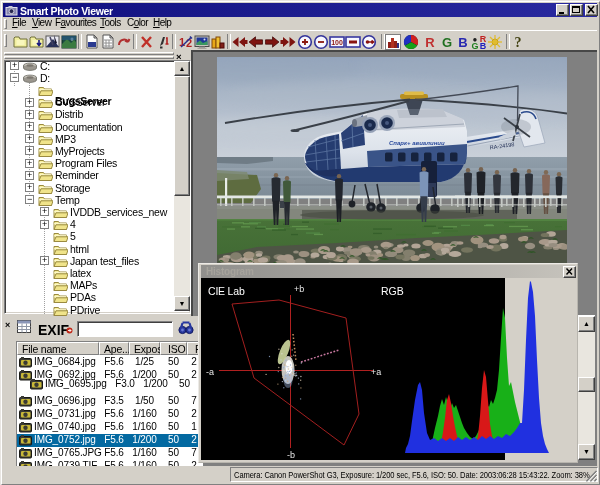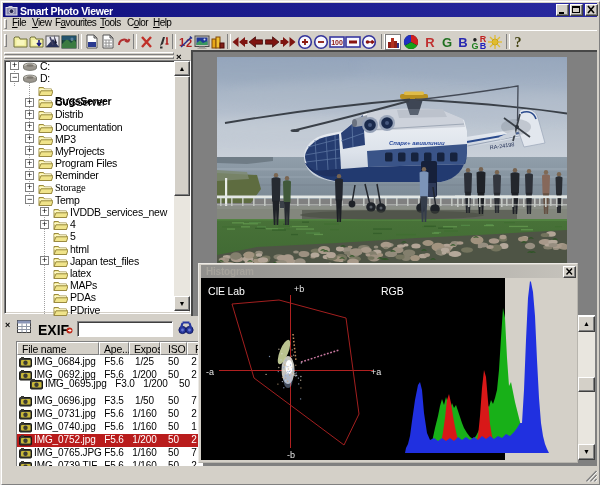--- a/index.html
+++ b/index.html
@@ -322,21 +322,21 @@
         </svg></div>
       <span style="position:absolute;left:50px;top:0px;">Reminder</span>
     </div>
 <div class="trow" style="left:0;top:120.5px;">
       <div class="pm" style="left:20px;top:1.5px;">+</div>
       <div style="position:absolute;left:33px;top:0px;"><svg width="15" height="12" viewBox="0 0 15 12" style="">
           <path d="M1 3.5 L5.5 3.5 L6.5 5 L13.5 5 L13.5 11.5 L1 11.5 Z" fill="#F7EF9C" stroke="#9a8a40"></path>
           <path d="M1 5.8 L13.5 5.8" stroke="#fffdda" stroke-width="1"></path>
           <path d="M1 11.5 L3 6.8 L15 6.8 L13.5 11.5 Z" fill="#F0E48A" stroke="#9a8a40"></path>
         </svg></div>
-      <span style="position:absolute;left:50px;top:0px;font-family:Liberation Serif, serif;">Storage</span>
+      <span style="position:absolute;left:50px;top:0px;">Storage</span>
     </div>
 <div class="trow" style="left:0;top:132.7px;">
       <div class="pm" style="left:20px;top:1.5px;">−</div>
       <div style="position:absolute;left:33px;top:0px;"><svg width="15" height="12" viewBox="0 0 15 12" style="">
           <path d="M1 3.5 L5.5 3.5 L6.5 5 L13.5 5 L13.5 11.5 L1 11.5 Z" fill="#F7EF9C" stroke="#9a8a40"></path>
           <path d="M1 5.8 L13.5 5.8" stroke="#fffdda" stroke-width="1"></path>
           <path d="M1 11.5 L3 6.8 L15 6.8 L13.5 11.5 Z" fill="#F0E48A" stroke="#9a8a40"></path>
         </svg></div>
       <span style="position:absolute;left:50px;top:0px;">Temp</span>
     </div>
@@ -900,21 +900,21 @@
             <rect x="2" y="4" width="9.5" height="5.5" rx="1" fill="#c8b838"></rect>
             <circle cx="6.5" cy="6.8" r="2.2" fill="#3a3a34"></circle>
             <rect x="2" y="1" width="3" height="2" fill="#3a3a34"></rect>
           </svg></div>
         <span class="ecell" style="left:17px;">IMG_0740.jpg</span>
         <span class="ecell" style="left:82px;width:30px;text-align:center;">F5.6</span>
         <span class="ecell" style="left:112px;width:31px;text-align:center;">1/160</span>
         <span class="ecell" style="left:143px;width:27px;text-align:center;">50</span>
         <span class="ecell" style="left:170px;width:14px;text-align:center;">1</span>
       </div>
-<div class="erow" style="top:92px;background:#b91c1c;color:#fff;">
+<div class="erow" style="top:92px;background:#0369a1;color:#fff;">
         <div style="position:absolute;left:2px;top:0px;"><svg width="13" height="13" viewBox="0 0 13 13" style="">
             <rect x="0.5" y="2.5" width="12" height="8.5" rx="1" fill="#3a3a34" stroke="#181814"></rect>
             <rect x="2" y="4" width="9.5" height="5.5" rx="1" fill="#c8b838"></rect>
             <circle cx="6.5" cy="6.8" r="2.2" fill="#3a3a34"></circle>
             <rect x="2" y="1" width="3" height="2" fill="#3a3a34"></rect>
           </svg></div>
         <span class="ecell" style="left:17px;">IMG_0752.jpg</span>
         <span class="ecell" style="left:82px;width:30px;text-align:center;">F5.6</span>
         <span class="ecell" style="left:112px;width:31px;text-align:center;">1/200</span>
         <span class="ecell" style="left:143px;width:27px;text-align:center;">50</span>
@@ -1039,20 +1039,23 @@
 
 <div class="abs" id="rightsb" style="left:578px;top:316px;width:17px;height:144px;">
     <div style="position:absolute;left:0;top:-1px;width:17px;height:1px;background:#fff;"></div>
     <div class="sb arrglyph" style="position:absolute;left:0;top:0;width:17px;height:16px;">▲</div>
     <div class="sbtrack" style="position:absolute;left:0;top:16px;width:17px;height:112px;"></div>
     <div class="sb" style="position:absolute;left:0;top:61px;width:17px;height:15px;"></div>
     <div class="sb arrglyph" style="position:absolute;left:0;top:128px;width:17px;height:16px;">▼</div>
   </div>
 
 <div class="abs status">
+  <div class="spanel" style="left:228px;width:368px;">
+      <span style="position:absolute;left:3px;top:1px;transform:scaleX(0.78);transform-origin:0 0;white-space:nowrap;">Camera: Canon PowerShot G3, Exposure: 1/200 sec, F5.6, ISO: 50. Date: 2003:06:28 15:43:22. Zoom: 38%.</span>
+    </div>
 </div>
 <svg class="abs" style="left:586px;top:470px;" width="12" height="13" viewBox="0 0 12 13">
 <g stroke="#808080" stroke-width="1.6">
       <path d="M10.5 1 L0.5 11.5"></path>
       <path d="M10.5 5 L4.5 11.5"></path>
       <path d="M10.5 9 L8.5 11.5"></path>
     </g>
 <g stroke="#ffffff" stroke-width="0.9">
       <path d="M11.5 1.5 L1.5 12"></path>
       <path d="M11.5 5.5 L5.5 12"></path>

